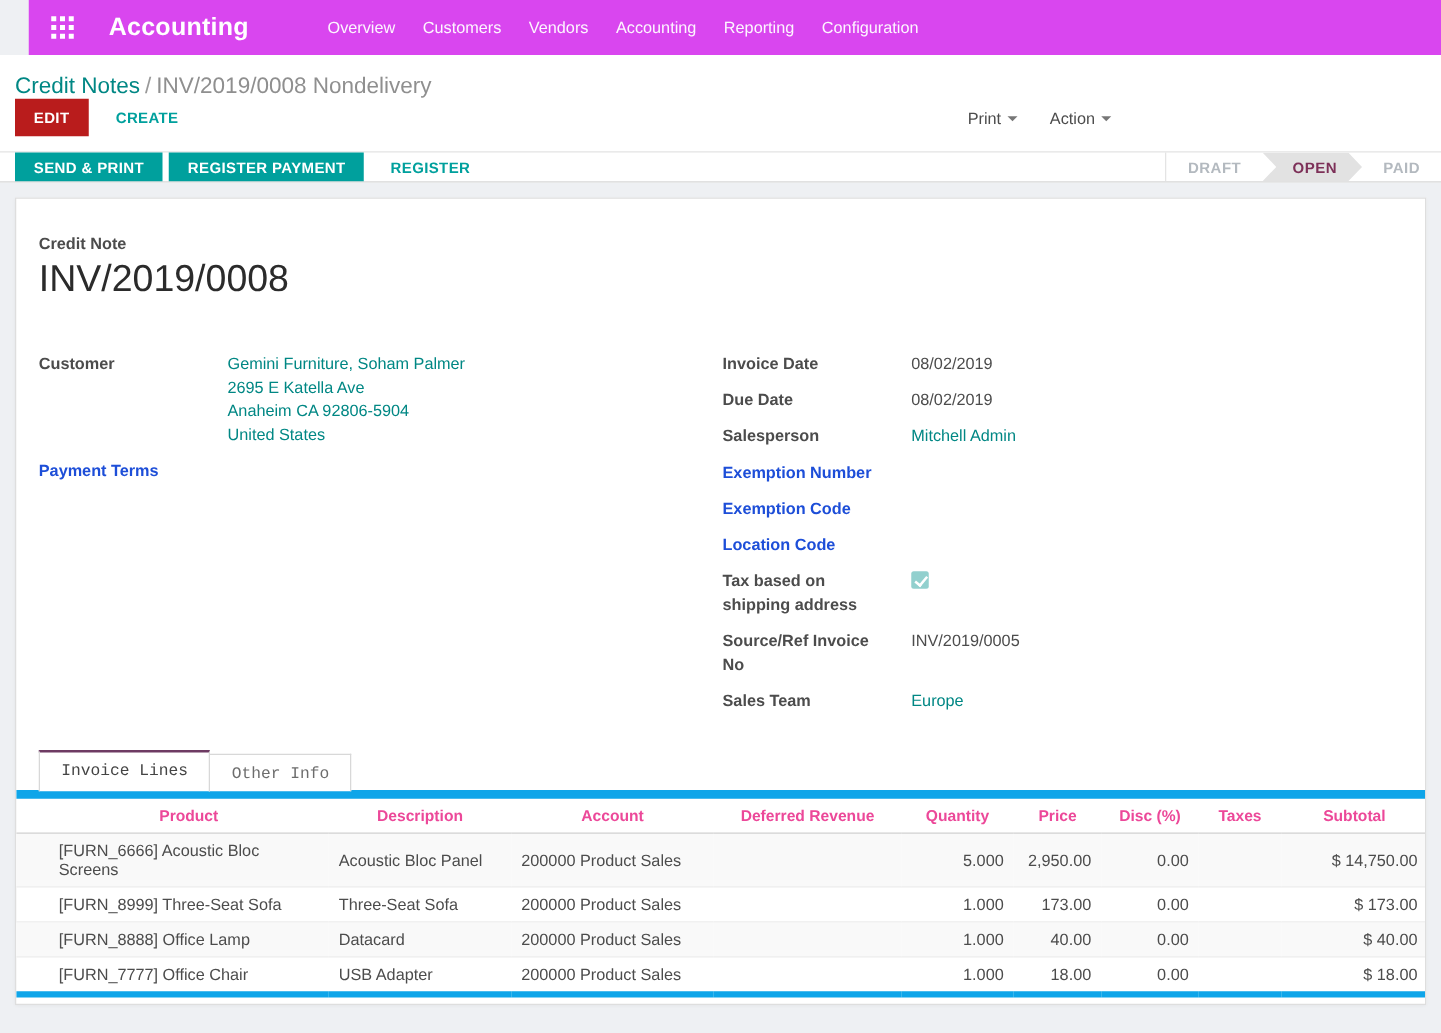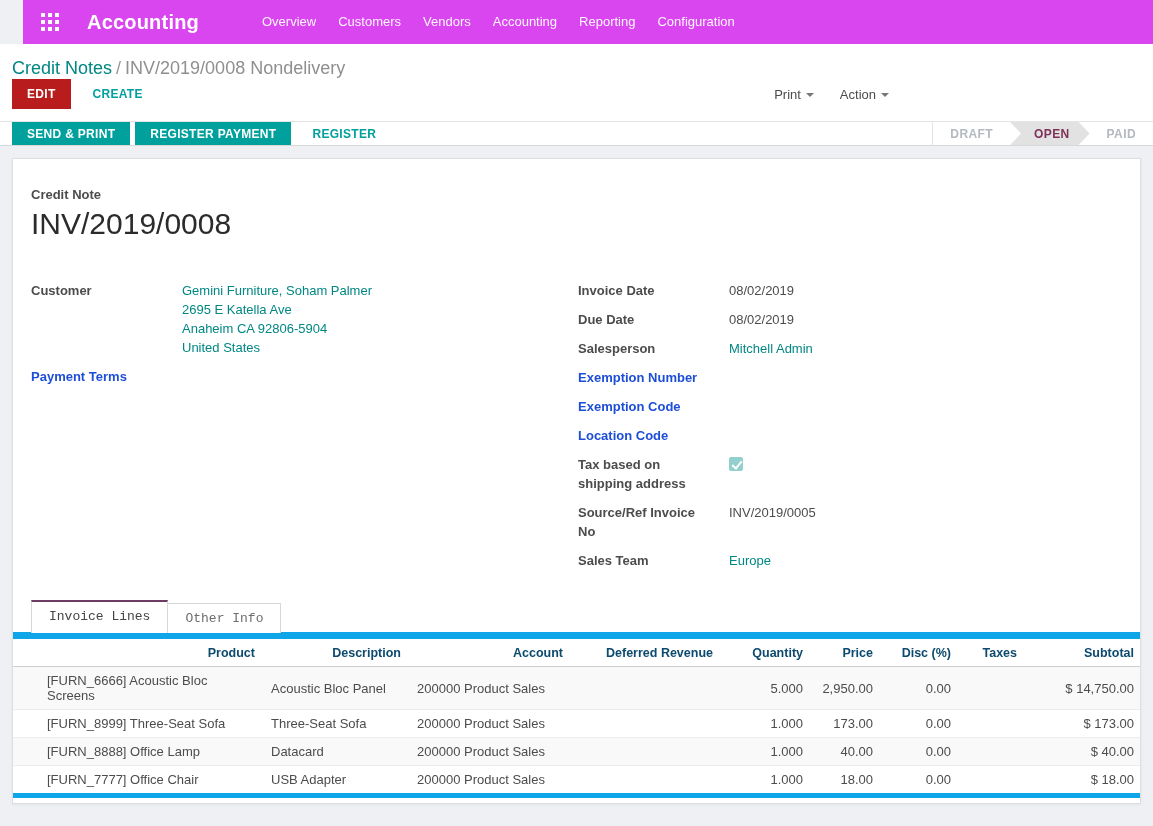--- a/index.html
+++ b/index.html
@@ -97,21 +97,21 @@
   .tabs { display: flex; align-items: flex-end; height: 33px; margin-top: 26px; padding-left: 18px; border-bottom: 7px solid #0ea5e9; font-family: Liberation Mono, monospace; }
   .tab {
     background: #fff; border: 1px solid #d8d8d8; border-bottom: none; cursor: pointer;
     font-size: 13px; color: #6d6d6d; padding: 0 17px; line-height: 29px; height: 30px; margin-bottom: -1px;
   }
   .tab.active { height: 33px; line-height: 29px; border-top: 2px solid #6e3b63; color: #444; position: relative; z-index: 1; }
   .tab + .tab { margin-left: -1px; }
   
   table.lines { width: 100%; border-collapse: collapse; font-size: 13px; table-layout: fixed; }
   table.lines th {
-    font-size: 12.5px; font-weight: 700; color: #0c4a6e; text-align: right;
+    font-size: 12.5px; font-weight: 700; color: #ec4899; text-align: center;
     padding: 7px 8px 6px; border-bottom: 1px solid #cfcfcf;
   }
   table.lines td { padding: 6px 8px; color: #4c4c4c; }
   table.lines tbody tr { border-top: 1px solid #ededed; cursor: pointer; }
   table.lines tbody tr:first-child { border-top: none; }
   table.lines tbody tr:nth-child(odd) { background: #f9f9f9; }
   table.lines tbody tr:last-child { border-bottom: 5px solid #0ea5e9; }
   table.lines .c1 { padding-left: 34px; }
   .ar { text-align: right; }
 </style>

